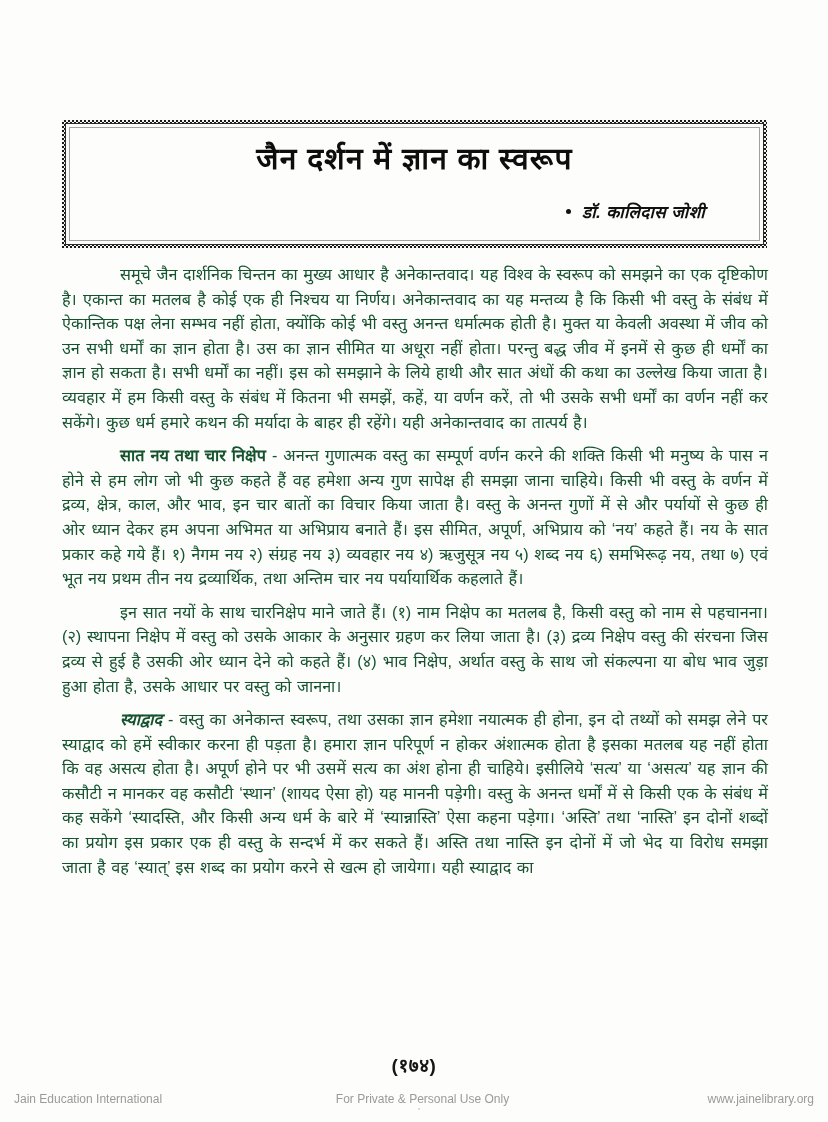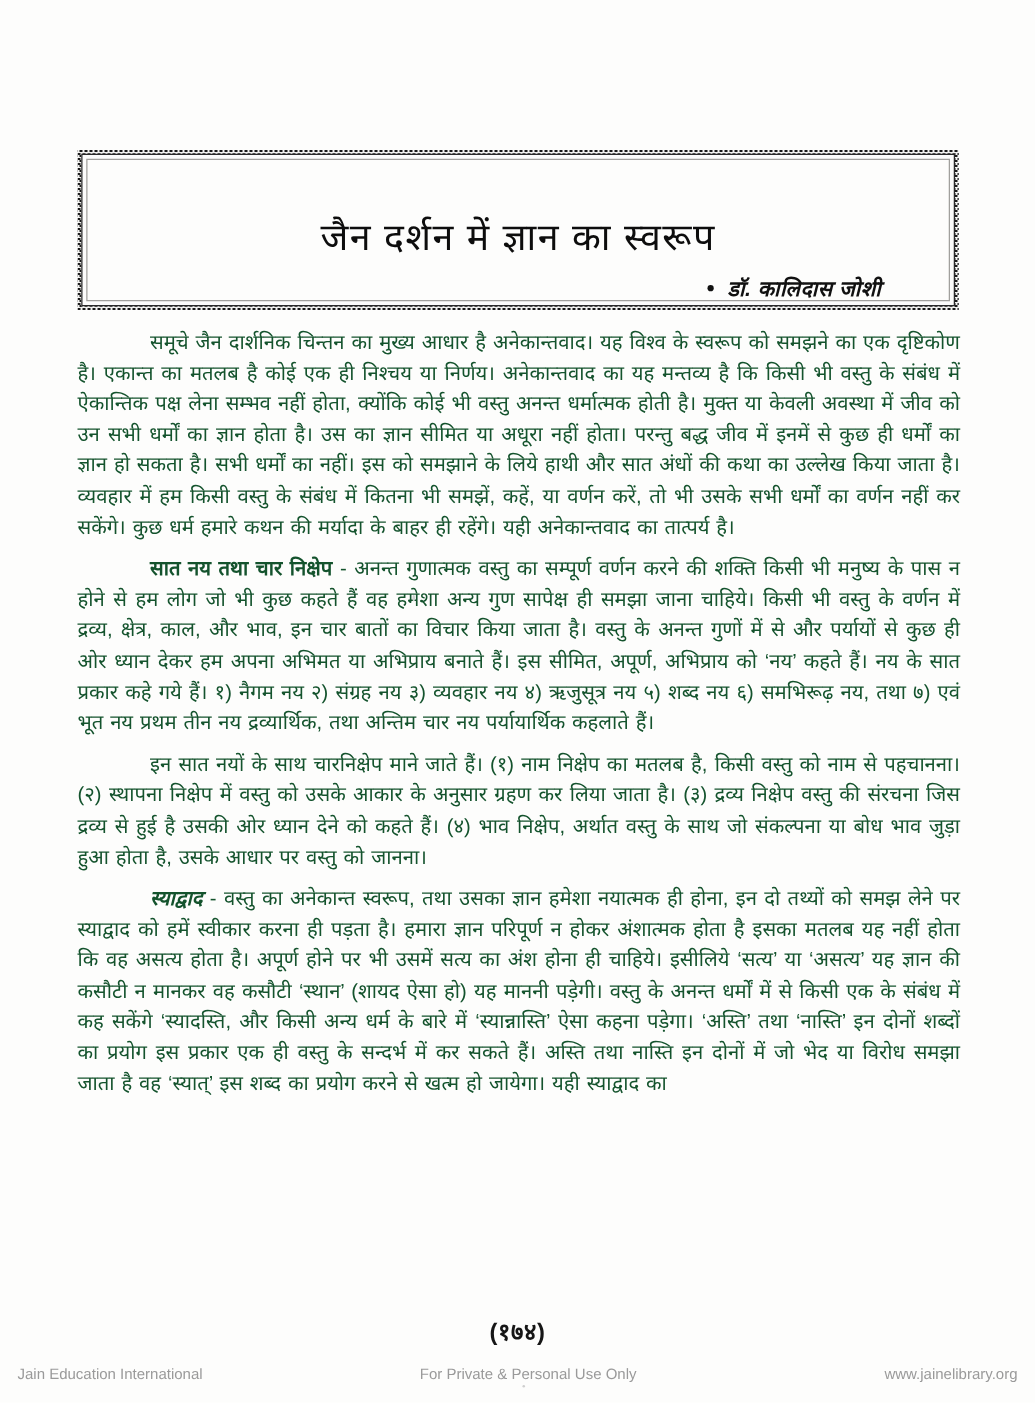--- a/index.html
+++ b/index.html
@@ -51,39 +51,37 @@
     opacity: .55;
   }
 
   .doc-title {
     position: absolute;
     left: 0; right: 0;
     top: 16px;
     text-align: center;
     font-family: "Liberation Sans", "DejaVu Sans", sans-serif;
     font-size: 30px;
-    font-weight: 400;
+    font-weight: 700;
     letter-spacing: 1.2px;
     color: #0d0d0d;
     line-height: 1.25;
-    margin-top: 32px;
   }
 
   .byline {
     position: absolute;
     right: 58px;
     top: 76px;
     font-family: "Liberation Sans", "DejaVu Sans", sans-serif;
     font-size: 17px;
     font-weight: 700;
     font-style: italic;
     color: #111111;
     letter-spacing: .4px;
     white-space: nowrap;
-    margin-top: 19px;
   }
   .byline .bullet {
     display: inline-block;
     width: 5px;
     height: 5px;
     background: #111;
     border-radius: 50%;
     vertical-align: middle;
     margin-right: 11px;
     position: relative;

